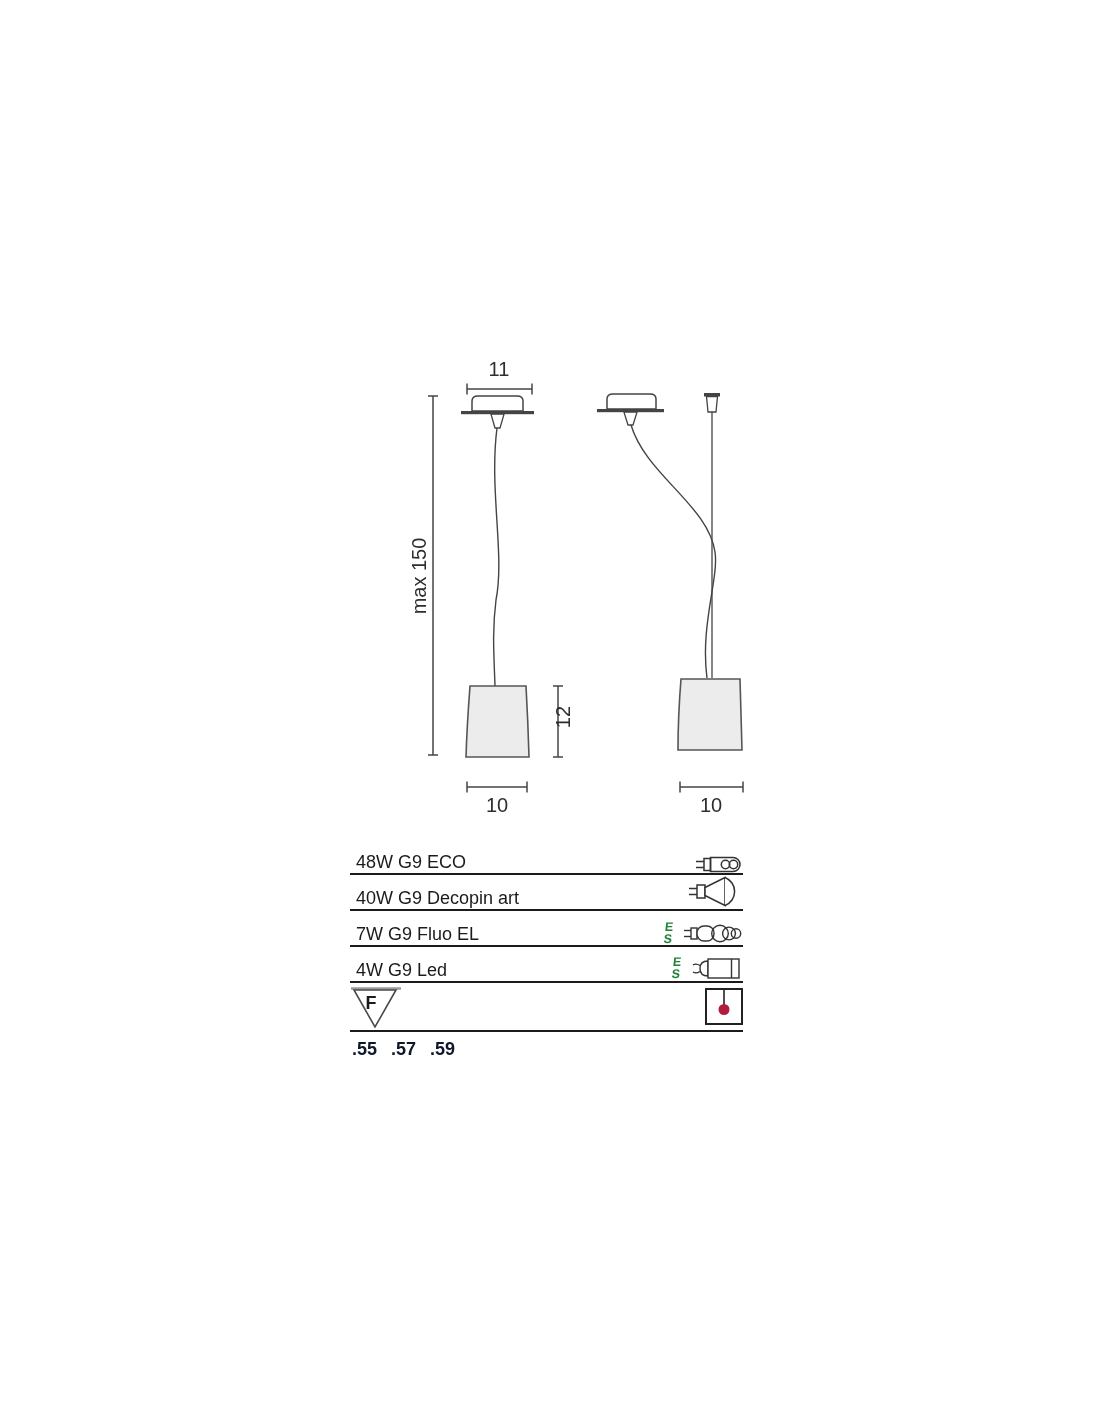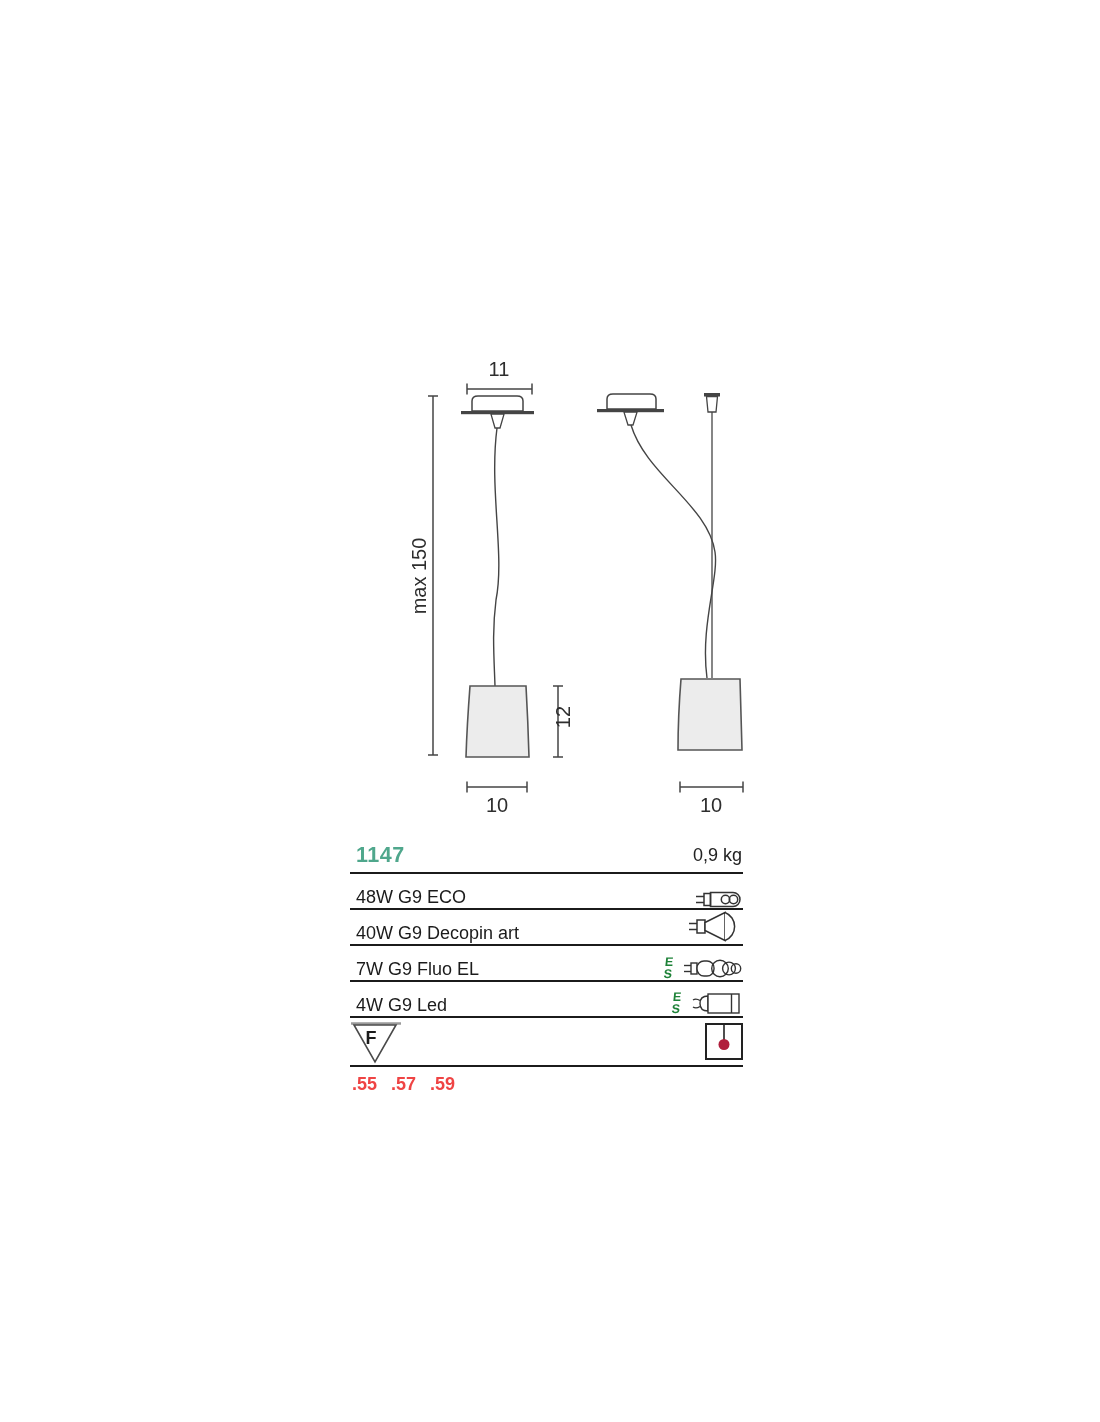--- a/index.html
+++ b/index.html
@@ -20,21 +20,21 @@
   .spec-row{display:flex;justify-content:space-between;align-items:flex-end;height:36px;
             border-bottom:2px solid #1b1b1b;padding:0 1px 0 6px;box-sizing:border-box;}
   .row-label{font-size:18px;color:#1b1b1b;}
   .row-icons{display:flex;align-items:center;gap:9px;}
   .es-mark{width:13px;font-size:12.5px;font-weight:800;line-height:0.92;color:#1E8238;
            word-break:break-all;transform:skewX(-6deg);text-align:center;}
   .safety-row{position:relative;height:47px;border-bottom:2px solid #1b1b1b;}
   .f-mark{position:absolute;left:1px;top:4px;}
   .pendant-box{position:absolute;right:0px;top:5px;}
   .finishes{margin-top:7px;display:flex;gap:14px;padding-left:2px;
-            font-size:18px;font-weight:bold;color:#ef4444;}
+            font-size:18px;font-weight:bold;color:#0f172a;}
   svg{display:block;}
 </style>
 </head>
 <body>
 
 <div class="page">
 
   <svg class="drawing-svg" viewBox="340 350 420 470">
 
     <g stroke="#444" fill="none" stroke-width="1.5">
@@ -91,24 +91,20 @@
   </svg>
 
   <div class="dim-label" style="left:464px;top:357px;width:70px;">11</div>
   <div class="dim-label rot" style="left:344px;top:564px;width:150px;height:24px;">max 150</div>
   <div class="dim-label rot" style="left:533px;top:705px;width:60px;height:24px;">12</div>
   <div class="dim-label" style="left:464px;top:793px;width:66px;">10</div>
   <div class="dim-label" style="left:678px;top:793px;width:66px;">10</div>
 
   <div class="spec">
 
-    <div class="spec-header">
-      <span class="model">1147</span>
-      <span class="weight">0,9 kg</span>
-    </div>
 
     <div class="spec-row">
       <span class="row-label">48W G9 ECO</span>
       <span class="row-icons">
         <svg width="46" height="17" viewBox="0 0 46 17" stroke="#333" fill="none" stroke-width="1.5">
           <path d="M0,5.5 H8"></path>
             <path d="M0,11.5 H8"></path>
           <rect x="8" y="2.5" width="6.5" height="12"></rect>
           <path d="M14.5,1.5 H37 A7,7 0 0 1 37,15.5 H14.5 Z"></path>
           <circle cx="29.5" cy="8.5" r="4.2"></circle>

